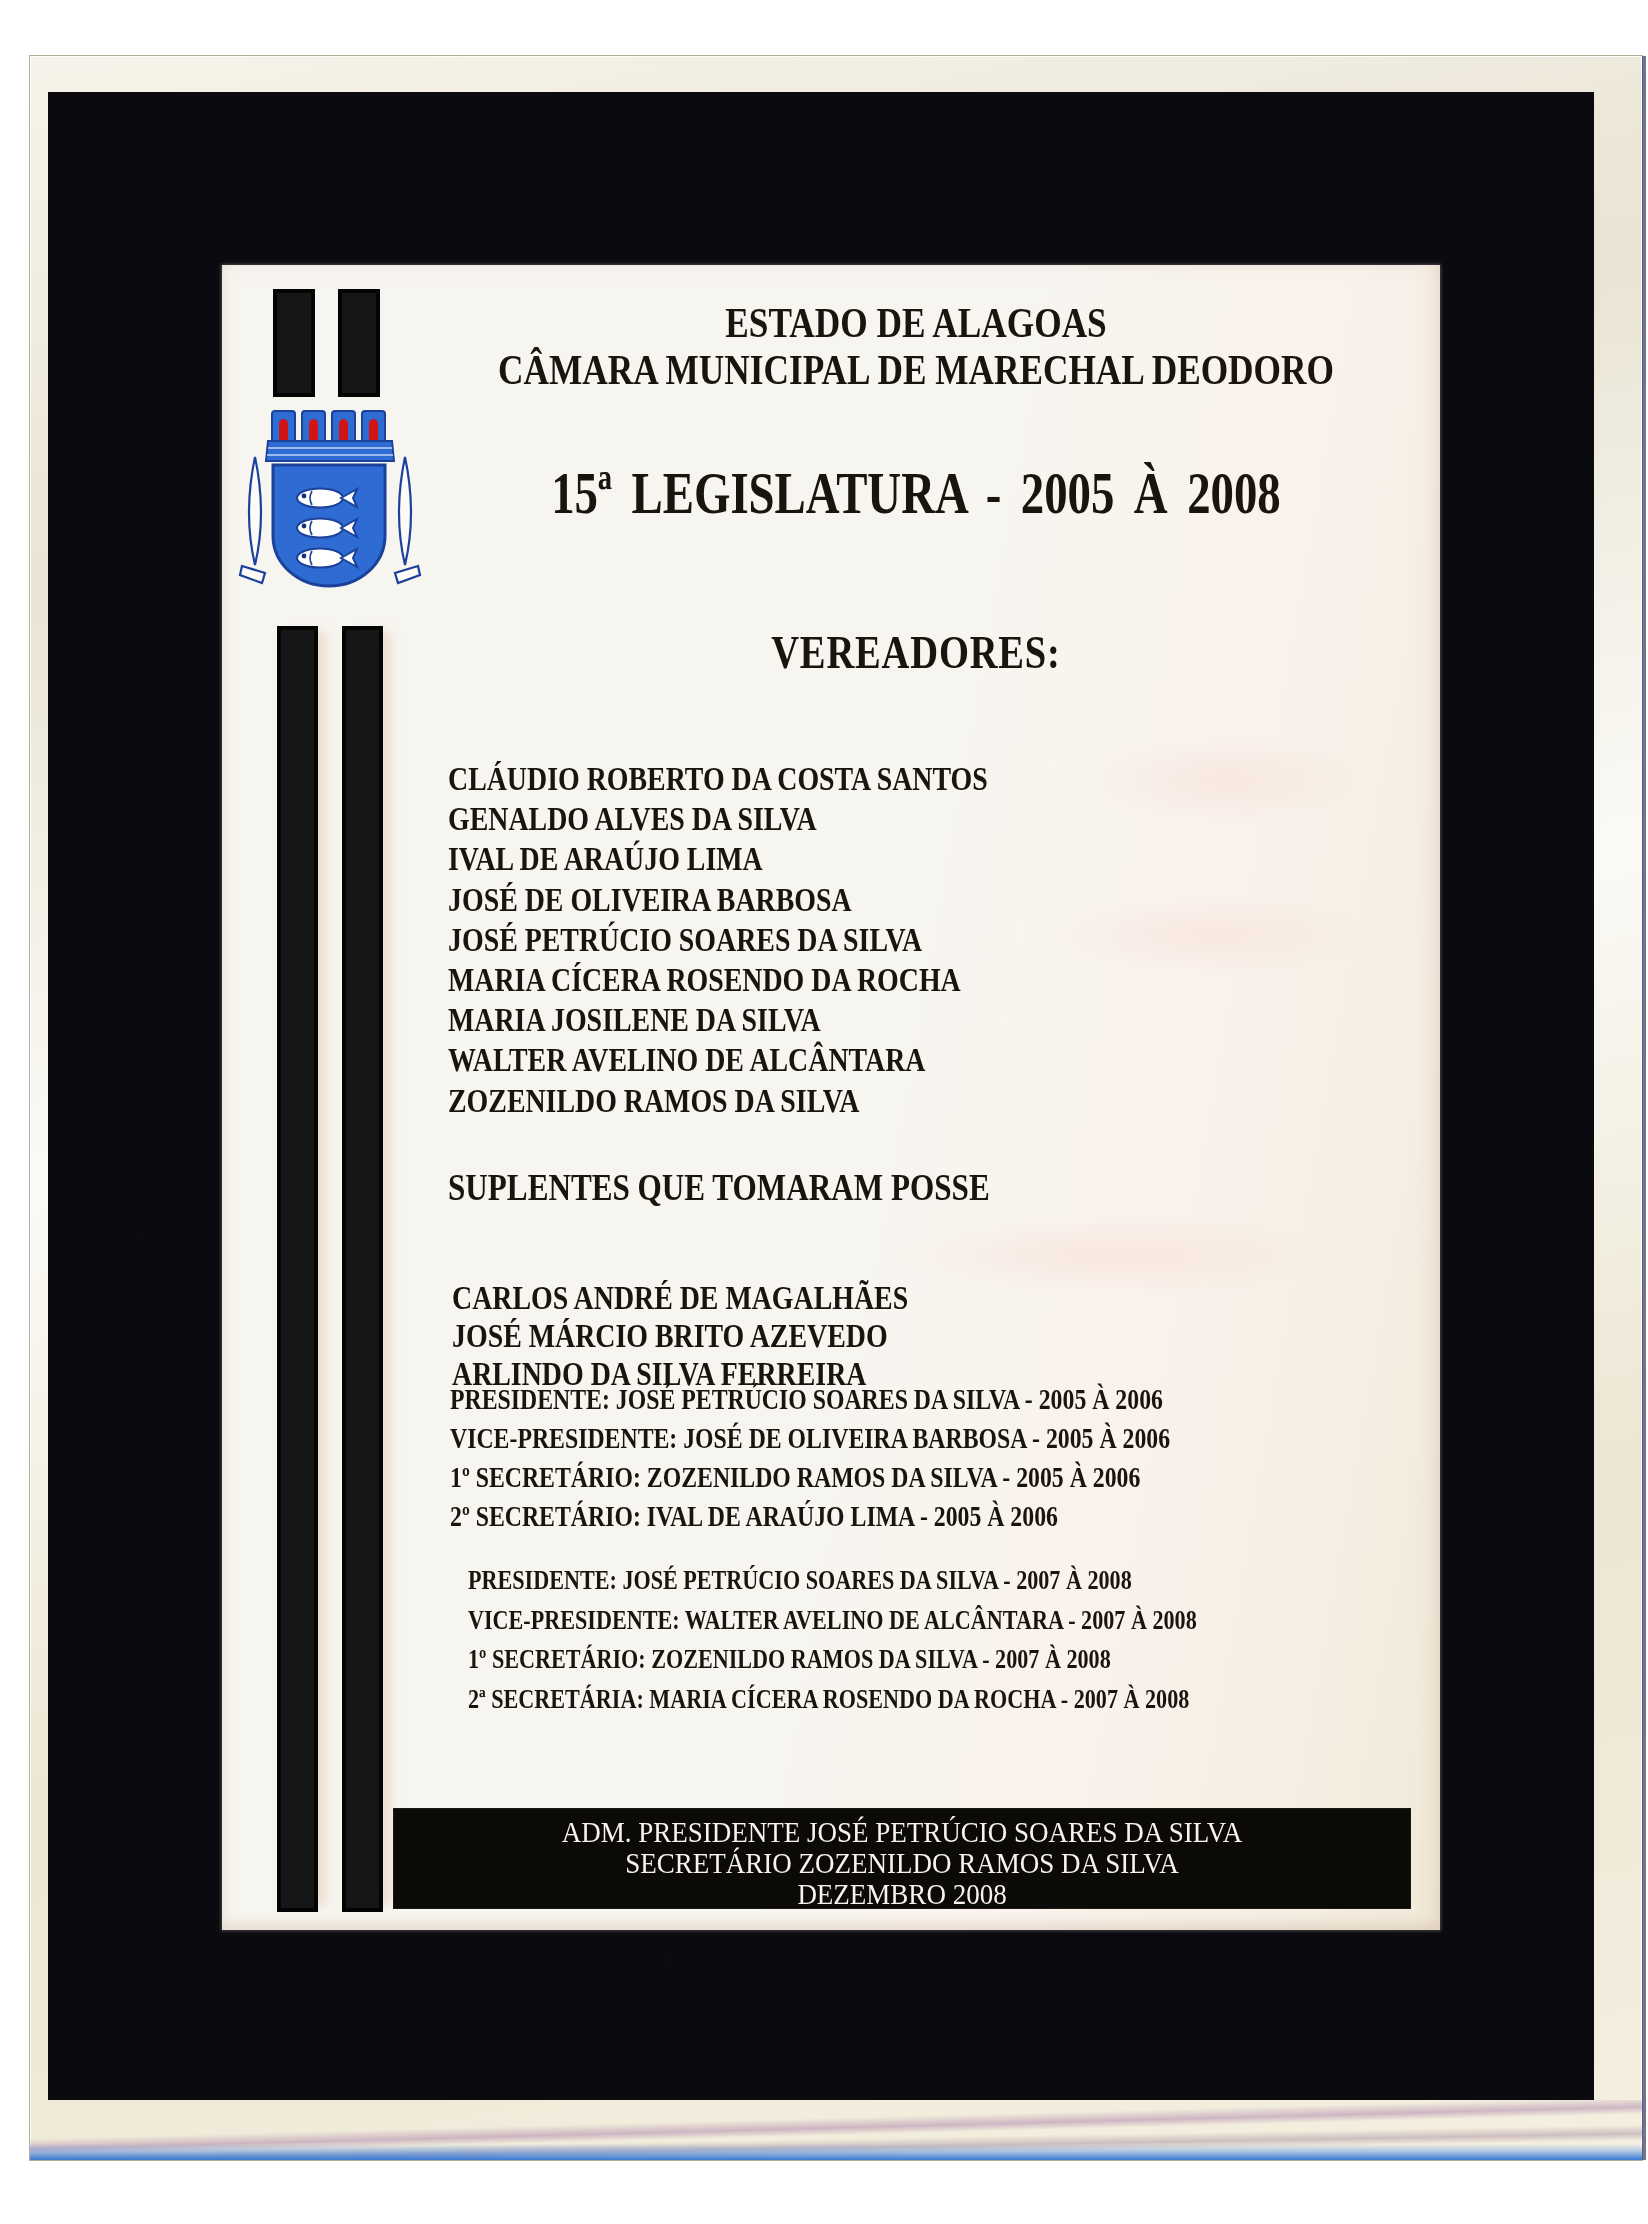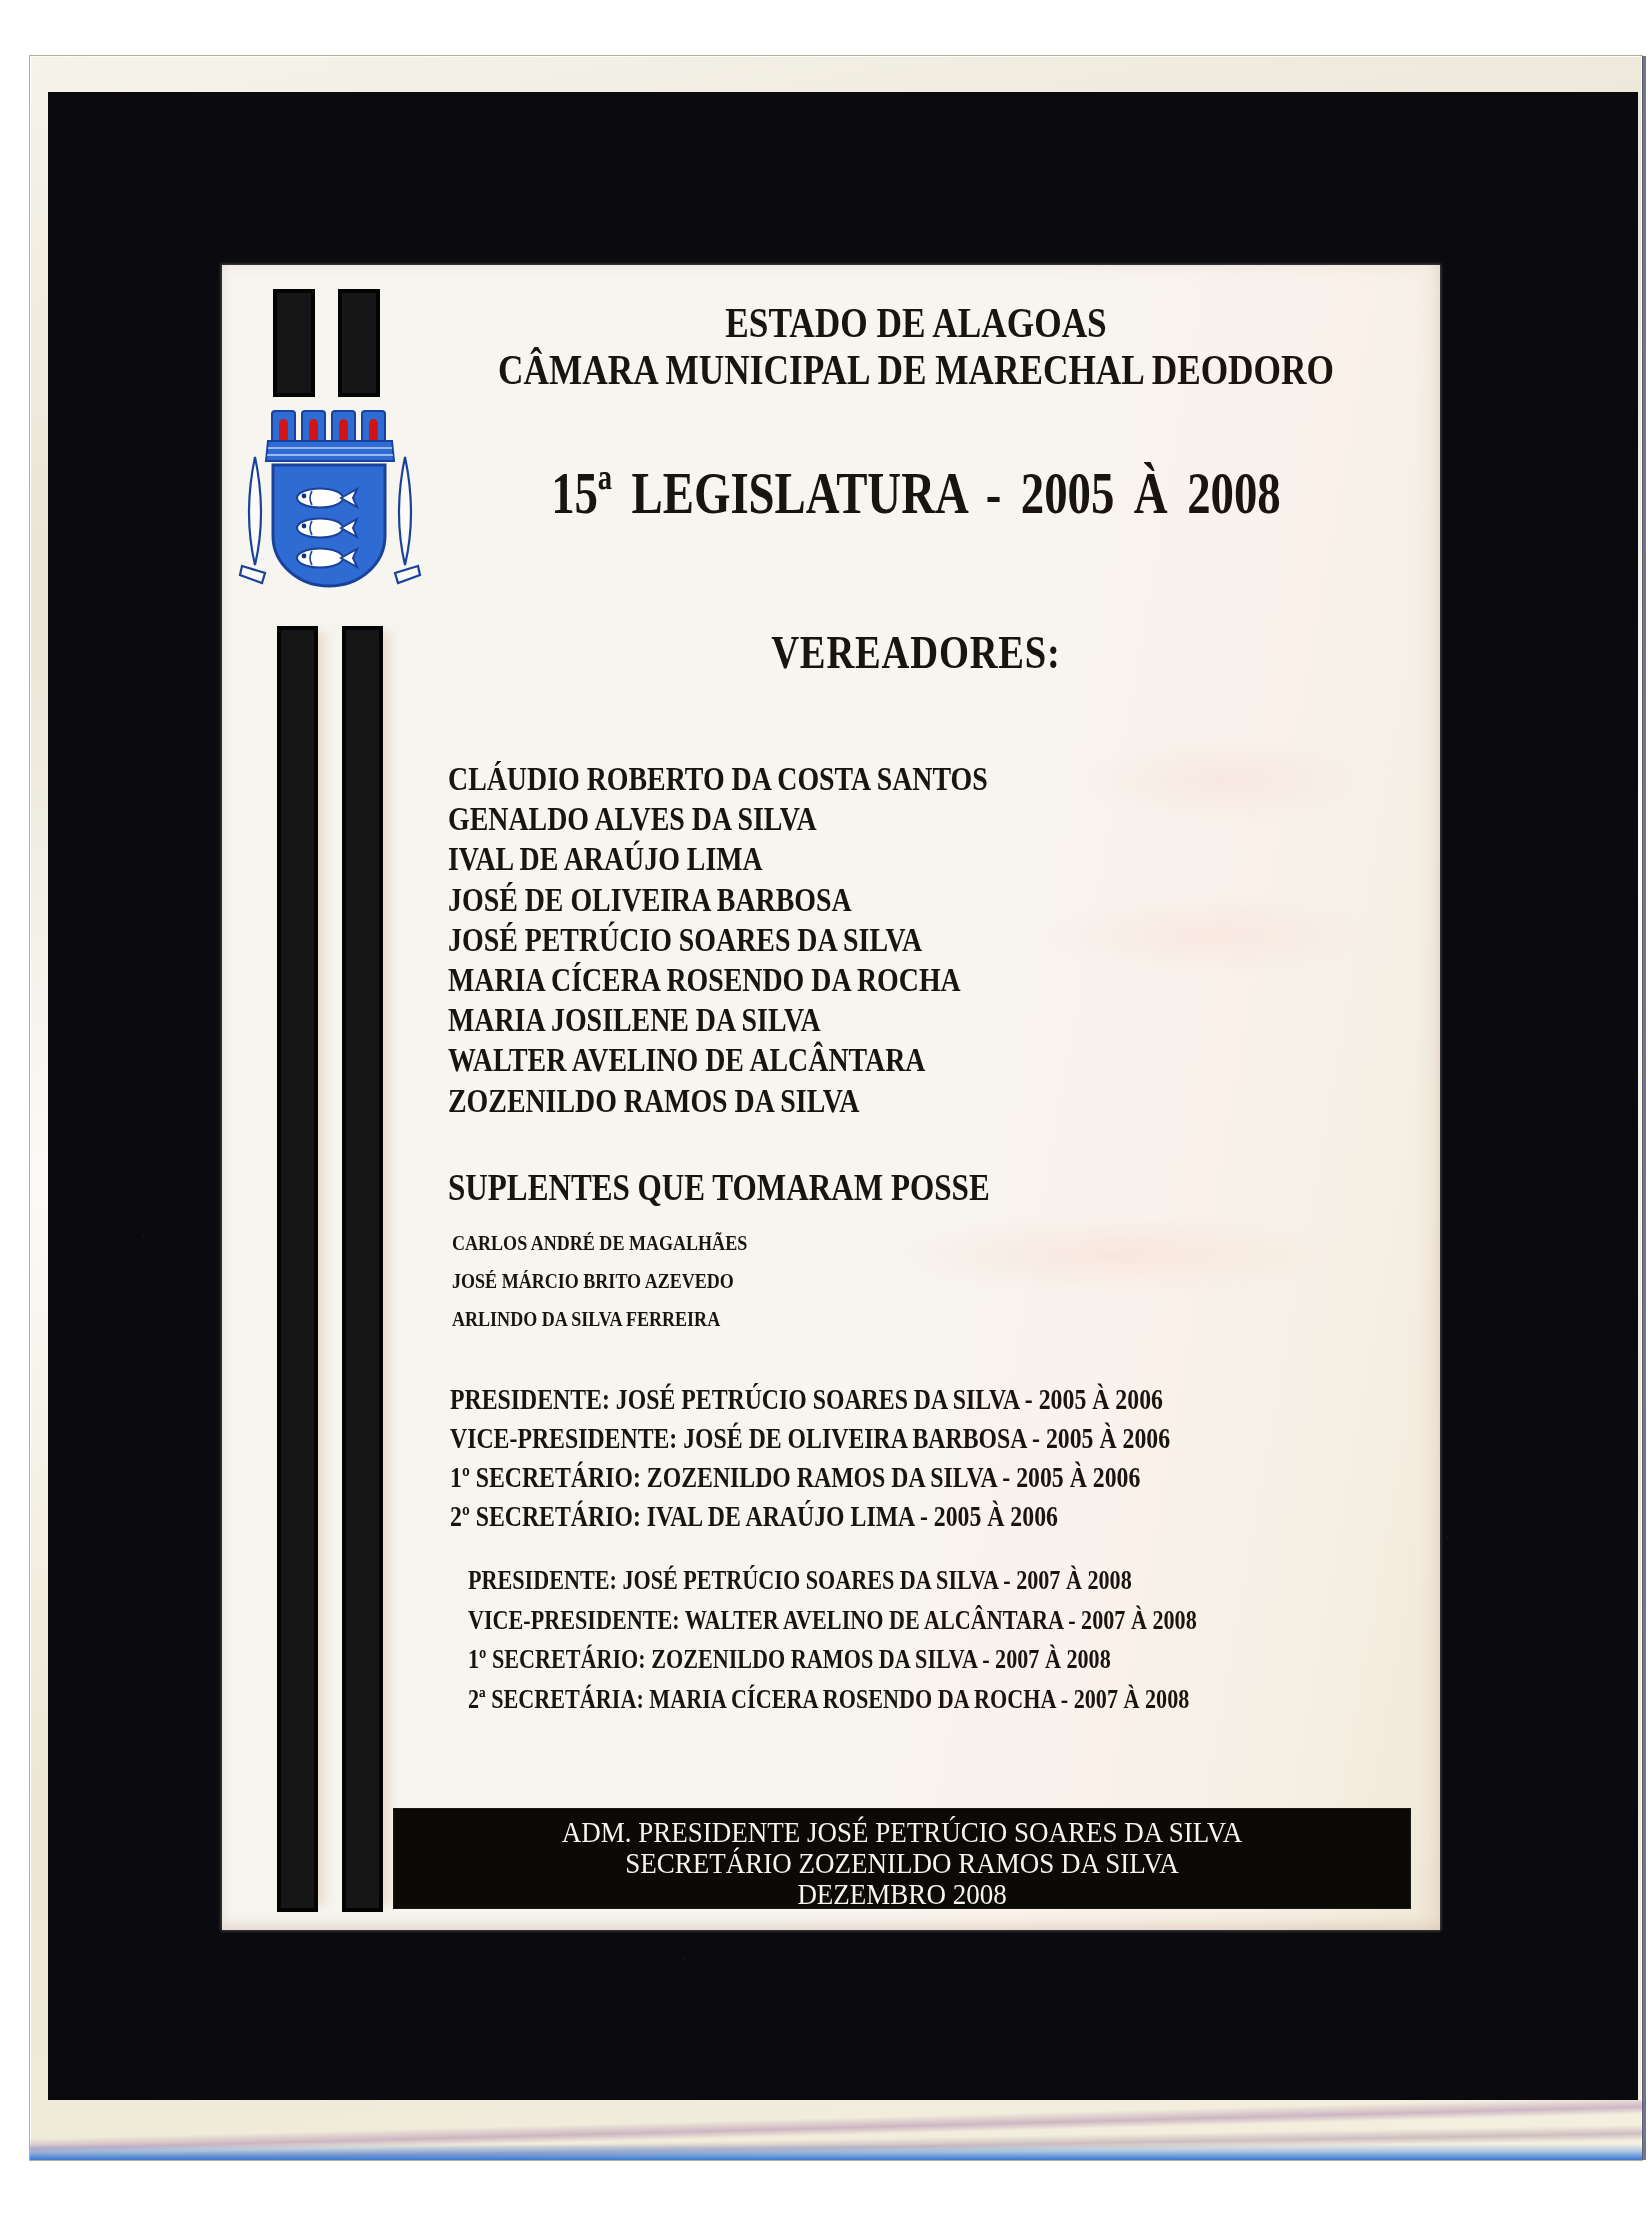--- a/index.html
+++ b/index.html
@@ -36,21 +36,20 @@
     position:absolute; left:18px; top:36px; width:1546px; height:2008px;
     background-color:#0a0a0f;
     background-image:
       radial-gradient(circle 1.5px at 12% 18%, rgba(255,255,255,.13), transparent),
       radial-gradient(circle 1.2px at 78% 9%,  rgba(255,255,255,.10), transparent),
       radial-gradient(circle 1.5px at 64% 42%, rgba(255,255,255,.09), transparent),
       radial-gradient(circle 1.2px at 6% 57%,  rgba(255,255,255,.10), transparent),
       radial-gradient(circle 1.5px at 88% 72%, rgba(255,255,255,.10), transparent),
       radial-gradient(circle 1.2px at 40% 93%, rgba(255,255,255,.09), transparent),
       radial-gradient(circle 1.2px at 25% 76%, rgba(255,255,255,.07), transparent);
-    padding-left: 44px;
   }
   
   .plate {
     position:absolute; left:174px; top:173px; width:1218px; height:1665px;
     background:linear-gradient(100deg,#f7f5f0 55%,#faf2ec 72%,#f5efe4 88%,#f1e9d8 100%);
     box-shadow: inset 0 -5px 12px rgba(195,160,130,.28),
                 inset -10px 0 20px rgba(195,160,150,.12),
                 0 0 3px 1px rgba(255,255,255,.25);
   }
   .smudge { position:absolute; pointer-events:none; }
@@ -80,21 +79,21 @@
   .cond   { transform:scaleX(.82); }
   .cond-l { transform-origin:0 50%; }
   .cond-c { transform-origin:50% 50%; }
   .line-l { transform:scaleX(.82); transform-origin:0 50%; }
   .estado   { top:33px;  font-size:43px; }
   .camara   { top:80px;  font-size:43px; }
   .title    { top:194px; font-size:60px; word-spacing:10px; transform:scaleX(.78); }
   .vh       { top:360px; font-size:47px; letter-spacing:1px; }
   .names    { left:226px; top:466px;  font-size:34px; line-height:40.2px;margin-top:28px; }
   .sup-h    { left:226px; top:900px;  font-size:38px; }
-  .sups     { left:230px; top:959px;  font-size:22px; line-height:38.2px; }
+  .sups     { left:230px; top:1014px;  font-size:34px; line-height:38.2px; }
   .board1   { left:228px; top:1115px; font-size:29px; line-height:39px; }
   .board2   { left:222px; top:1296px; font-size:27px; line-height:39.5px;margin-left:24px; }
   
   .footer-box {
     position:absolute; left:172px; top:1544px; width:1016px; height:99px;
     background:#0b0a06; color:#f6f4ec; text-align:center;
     font-weight:400; font-size:30px; line-height:31px;
     padding-top:7px; box-sizing:border-box;
     box-shadow:0 0 0 1px #1a1812;
   }

